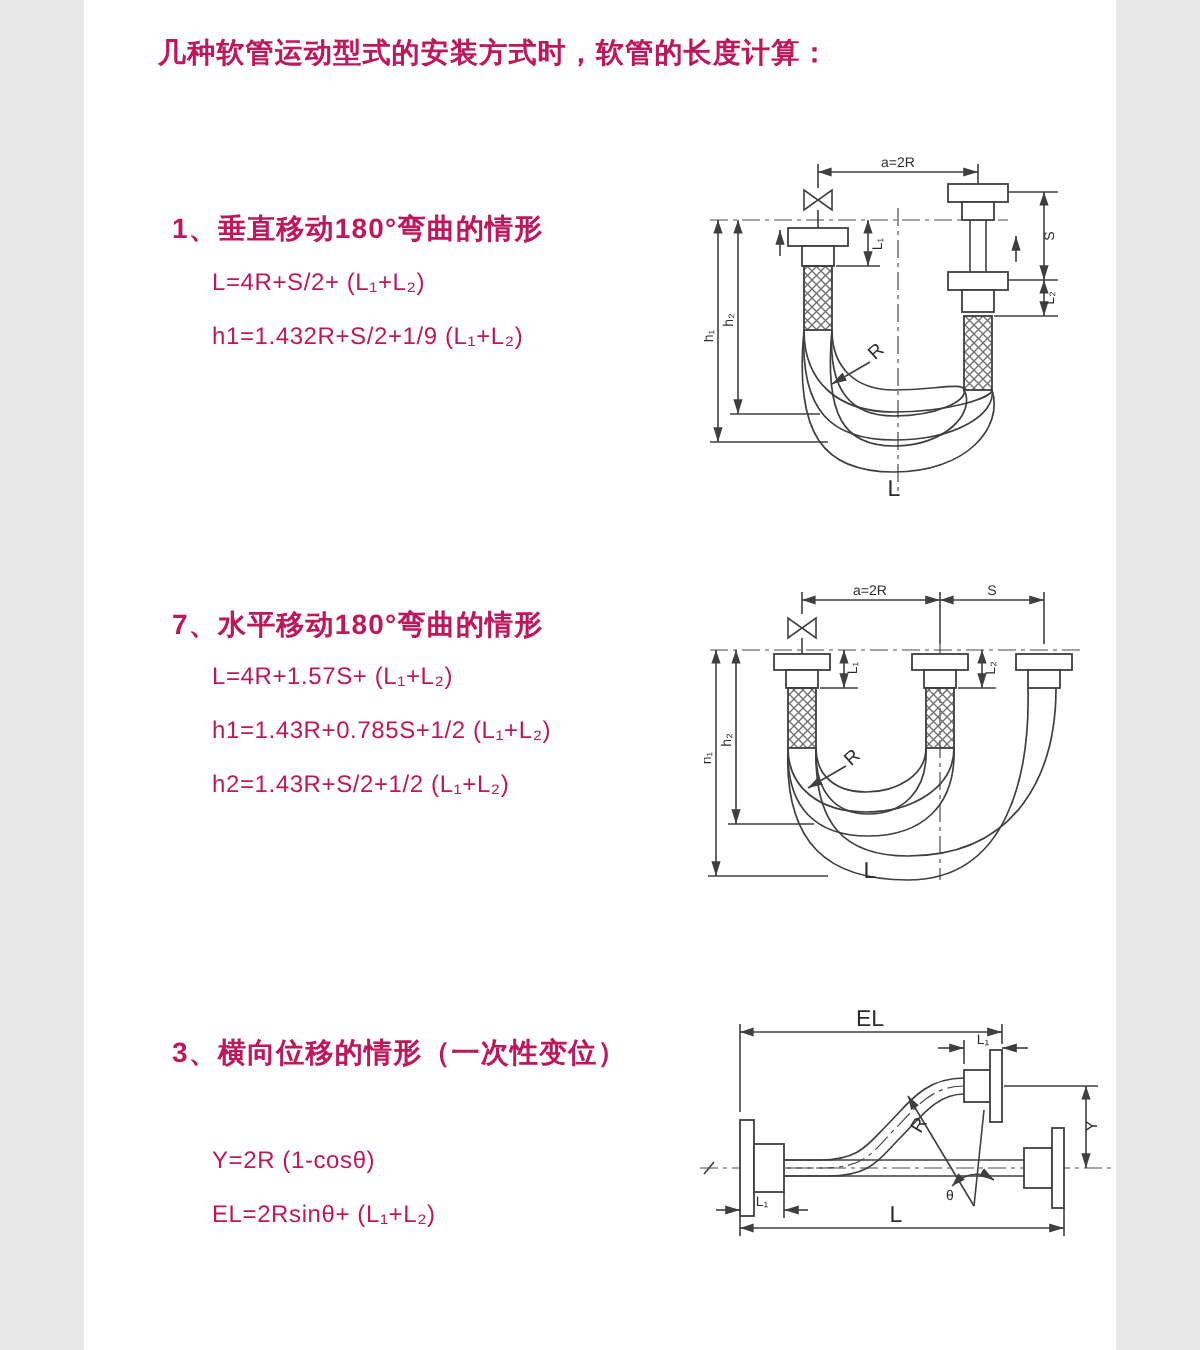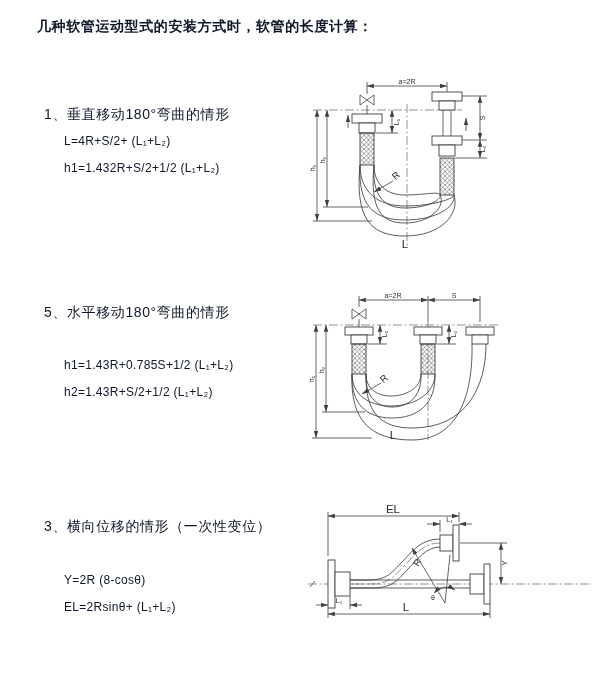--- a/index.html
+++ b/index.html
@@ -1,22 +1,22 @@
 <!DOCTYPE html>
 <html><head>
 <meta charset="utf-8">
 <style>
   html,body { margin:0; padding:0; background:#e8e8e8; }
   .page {
-    position:relative; width:600px; height:675px; margin:0 auto;
+    position:relative; width:516px; height:675px; margin:0 auto;
     background:#ffffff; overflow:hidden;
-    font-family:"Liberation Sans","DejaVu Sans",sans-serif; color:#0f172a;
+    font-family:"Liberation Sans","DejaVu Sans",sans-serif; color:#be185d;
   }
   .doc-title { position:absolute; left:37px; top:18px; font-size:14px; font-weight:700; letter-spacing:.6px; }
-  .sec-heading { position:absolute; left:44px; font-size:14px; font-weight:400; letter-spacing:.6px; }
+  .sec-heading { position:absolute; left:44px; font-size:14px; font-weight:700; letter-spacing:.6px; }
   .formula { position:absolute; left:64px; font-size:12px; font-weight:400; letter-spacing:.3px; }
   .dwg { position:absolute; }
   
   .dl   { stroke:#3f3f3f; stroke-width:.8; fill:none; }
   .cl   { stroke:#4a4a4a; stroke-width:.6; fill:none; stroke-dasharray:9 2.5 2 2.5; }
   .part { stroke:#3f3f3f; stroke-width:.9; fill:#ffffff; }
   .braidr { stroke:#3f3f3f; stroke-width:.9; fill:url(#braid); }
   .hose { stroke:#3f3f3f; stroke-width:.85; fill:none; }
   svg text { fill:#2c2c2c; font-family:"Liberation Sans","DejaVu Sans",sans-serif; }
   .t7  { font-size:7px; }
@@ -40,21 +40,21 @@
       <pattern id="braid" width="4.5" height="4.5" patternUnits="userSpaceOnUse">
         <path d="M0,4.5 L4.5,0 M0,0 L4.5,4.5" stroke="#6e6e6e" stroke-width="0.65" fill="none"></path>
       </pattern>
     </defs>
   </svg>
 
   <div class="doc-title">几种软管运动型式的安装方式时，软管的长度计算：</div>
 
   <div class="sec-heading" style="top:106px">1、垂直移动180°弯曲的情形</div>
   <div class="formula" style="top:134px">L=4R+S/2+ (L₁+L₂)</div>
-  <div class="formula" style="top:161px">h1=1.432R+S/2+1/2 (L₁+L₂)</div>
+  <div class="formula" style="top:161px">h1=1.432R+S/2+1/9 (L₁+L₂)</div>
 
   <svg class="dwg" style="left:310px; top:68px" width="290" height="190" viewBox="0 0 290 190">
     <g>
       <line class="cl" x1="3" y1="42" x2="152" y2="42"></line>
       <line class="cl" x1="97" y1="36" x2="97" y2="178"></line>
     </g>
     <g>
       <line class="dl" x1="57" y1="26" x2="57" y2="14"></line>
       <line class="dl" x1="137" y1="24" x2="137" y2="14"></line>
       <line class="dl" x1="57" y1="18" x2="137" y2="18" marker-start="url(#mS)" marker-end="url(#mE)"></line>
@@ -111,21 +111,22 @@
       <path class="hose" d="M 50 97 C 45 150, 60 168, 95 168 C 131 168, 150 146, 144 127"></path>
       <path class="hose" d="M 64 97 C 60 140, 70 155, 95 155 C 121 155, 136 138, 130 127"></path>
     </g>
     <g>
       <line class="dl" x1="83" y1="113" x2="64" y2="124" marker-end="url(#mE)"></line>
       <text class="t9" text-anchor="middle" transform="rotate(-42 88 110)" x="88" y="110">R</text>
     </g>
     <text class="t11" x="95" y="180" text-anchor="middle">L</text>
   </svg>
 
-  <div class="sec-heading" style="top:304px">5、水平移动180°弯曲的情形</div>
+  <div class="sec-heading" style="top:304px">7、水平移动180°弯曲的情形</div>
+  <div class="formula" style="top:331px">L=4R+1.57S+ (L₁+L₂)</div>
   <div class="formula" style="top:358px">h1=1.43R+0.785S+1/2 (L₁+L₂)</div>
   <div class="formula" style="top:385px">h2=1.43R+S/2+1/2 (L₁+L₂)</div>
 
   <svg class="dwg" style="left:310px; top:282px" width="290" height="180" viewBox="0 0 290 180">
     <g>
       <line class="cl" x1="3" y1="43" x2="188" y2="43"></line>
       <line class="cl" x1="118" y1="40" x2="118" y2="158"></line>
     </g>
     <g>
       <line class="dl" x1="49" y1="25" x2="49" y2="14"></line>
@@ -182,21 +183,21 @@
       <path class="hose" d="M 56 92 C 55 130, 70 146, 102 146 C 157 146, 176 104, 176 62"></path>
     </g>
     <g>
       <line class="dl" x1="71" y1="101" x2="52" y2="112" marker-end="url(#mE)"></line>
       <text class="t9" text-anchor="middle" transform="rotate(-42 76 99)" x="76" y="99">R</text>
     </g>
     <text class="t11" x="83" y="157" text-anchor="middle">L</text>
   </svg>
 
   <div class="sec-heading" style="top:518px">3、横向位移的情形（一次性变位）</div>
-  <div class="formula" style="top:573px">Y=2R (8-cosθ)</div>
+  <div class="formula" style="top:573px">Y=2R (1-cosθ)</div>
   <div class="formula" style="top:600px">EL=2Rsinθ+ (L₁+L₂)</div>
 
   <svg class="dwg" style="left:300px; top:498px" width="300" height="170" viewBox="0 0 300 170">
     <g>
       <line class="cl" x1="8" y1="86" x2="292" y2="86"></line>
       <path class="dl" d="M10,89 L15,83"></path>
     </g>
     <g>
       <rect class="part" x="28" y="62" width="7" height="48"></rect>
       <rect class="part" x="35" y="74" width="15" height="24"></rect>

